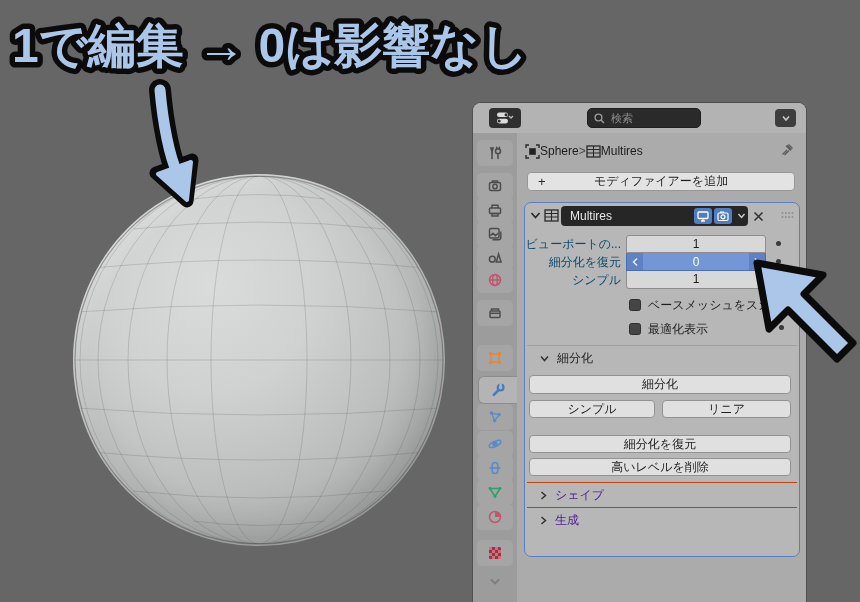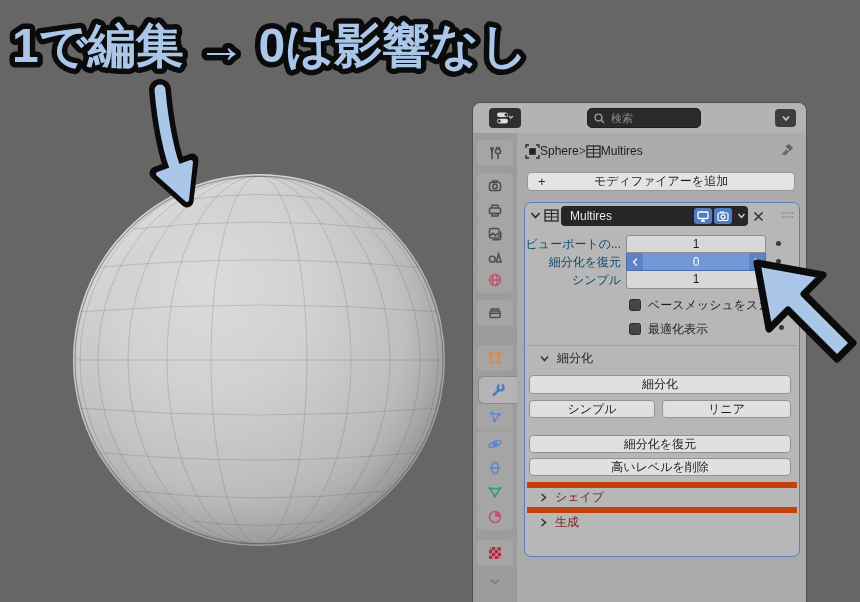--- a/index.html
+++ b/index.html
@@ -73,22 +73,22 @@
           color:#1f1f1f;font-size:12px;}
   .cb{width:12px;height:12px;background:#454545;border-radius:2.5px;border:1px solid #2e2e2e;box-sizing:border-box;}
 
   .sec-hdr{position:absolute;left:2px;right:2px;height:20px;display:flex;align-items:center;gap:7px;
            padding-left:12px;color:#242424;font-size:12px;}
   .sep{position:absolute;left:2px;right:2px;height:0;border-top:1px solid #a0a0a0;}
 
   .blender-btn{position:absolute;background:#e0e0e0;border:1px solid #929292;border-radius:4px;box-sizing:border-box;
                color:#1d1d1d;font-size:12px;display:flex;align-items:center;justify-content:center;height:19px;}
 
-  .collapse-row{position:absolute;left:2px;right:2px;height:25px;border-top:6px solid #c2410c;
-                display:flex;align-items:center;gap:7px;padding-left:12px;color:#7f1d1d;font-size:12px;box-sizing:border-box;}
+  .collapse-row{position:absolute;left:2px;right:2px;height:25px;border-top:1px solid #c2410c;
+                display:flex;align-items:center;gap:7px;padding-left:12px;color:#4c1d95;font-size:12px;box-sizing:border-box;}
 
   .overlay{position:absolute;left:0;top:0;pointer-events:none;}
 </style>
 </head>
 <body>
 
 <div class="stage">
 
   <div class="sphere">
     <svg class="sphere-wire" width="372" height="372" viewBox="0 0 372 372">

